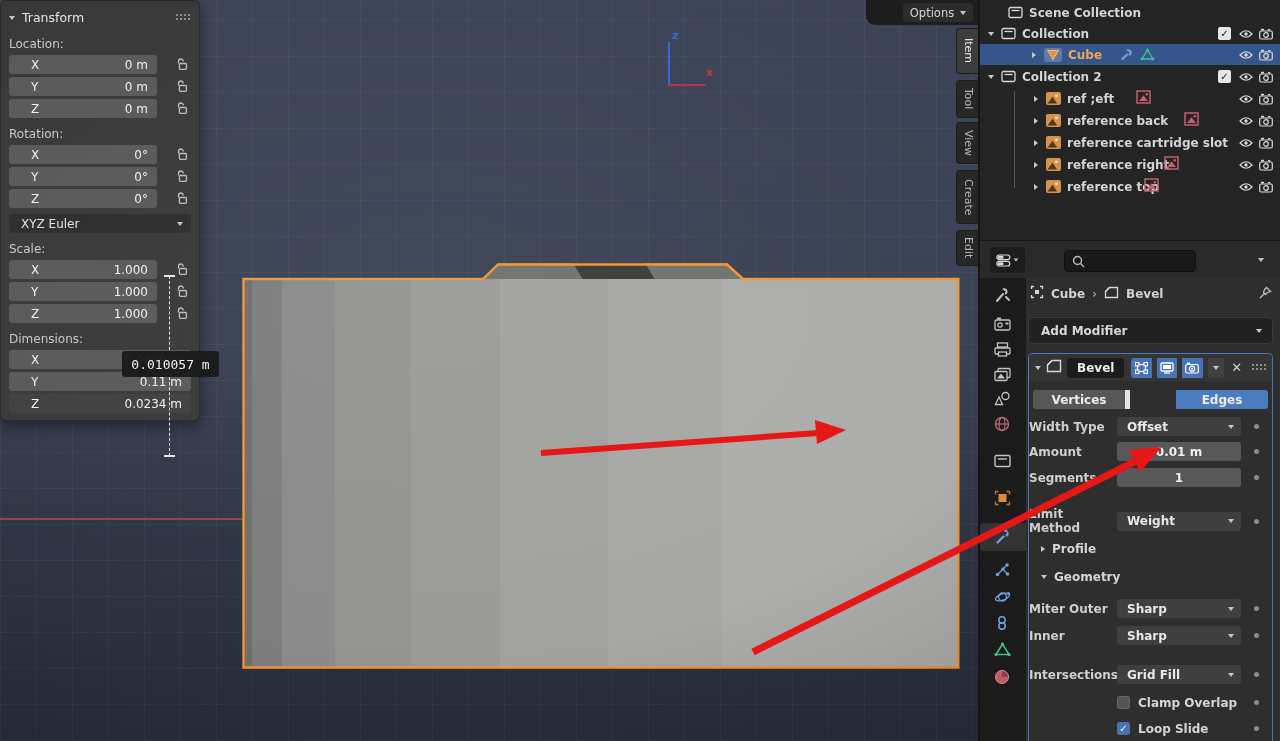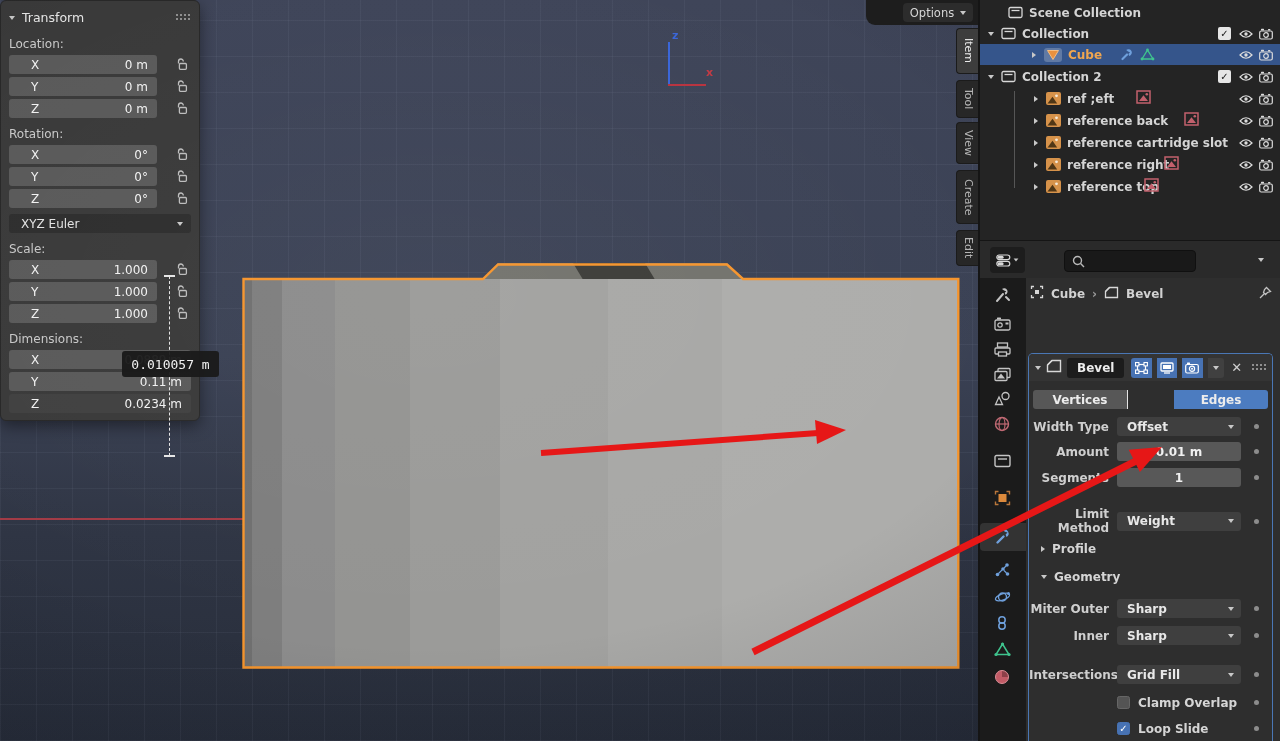--- a/index.html
+++ b/index.html
@@ -130,26 +130,26 @@
   .mod-tgl { width:22px; height:20px; background:#4772b3; display:flex; align-items:center; justify-content:center; }
   .mod-tgl.first { border-radius:3px 0 0 3px; margin-left:2px; }
   .mod-tgl.last { border-radius:0; }
   .mod-dd-btn { width:18px; height:20px; background:#404040; border-radius:0 3px 3px 0;
     display:flex; align-items:center; justify-content:center; }
   #mod-close { color:#cfcfcf; font-size:13px; width:16px; text-align:center; }
 
   #mode-toggle { position:absolute; left:4px; top:36px; width:235px; height:19px; display:flex;
     font-size:12px; color:#ececec; }
   #mode-toggle .half { flex:1; display:flex; align-items:center; justify-content:center; }
-  #tgl-verts { background:#575757; border-radius:3px 0 0 3px; border-right:1px solid #e5e5e5; }
+  #tgl-verts { background:#575757; border-radius:3px 0 0 3px; border-right:5px solid #e5e5e5; }
   #tgl-edges { background:#4c7cc0; border-radius:0 3px 3px 0;margin-left:46px; }
 
   .prow { position:absolute; left:0; width:243px; height:19px; display:grid;
     grid-template-columns:88px 124px 1fr; align-items:center; font-size:12px; }
-  .plabel { text-align:right; padding-right:8px; color:#cfcfcf; }
+  .plabel { text-align:left; padding-right:8px; color:#cfcfcf; }
   .pdd { height:19px; background:#3f3f3f; border-radius:3px; display:flex; align-items:center;
     justify-content:space-between; padding:0 7px 0 10px; color:#e8e8e8; }
   .pfield { height:19px; background:#585858; border-radius:3px; display:flex; align-items:center;
     justify-content:center; color:#f1f1f1; }
   .pdot { width:5px; height:5px; border-radius:50%; background:#8c8c8c; justify-self:center; }
   .subhead { position:absolute; left:12px; display:flex; align-items:center; gap:7px;
     color:#d5d5d5; font-size:12px; height:20px; }
   .pcheck { display:flex; align-items:center; gap:8px; }
   .cbx { width:13px; height:13px; border-radius:2.5px; background:#545454; border:1px solid #666; }
   .cbx.on { background:#4772b3; border-color:#4772b3; color:#fff; font-size:10px; line-height:12px;
@@ -749,20 +749,24 @@
             <path d="M5.5 1.5 L13.5 1.5 L13.5 11.5 L1.5 11.5 L1.5 5.5 Z" fill="none" stroke="#d8d8d8" stroke-width="1.3"></path>
             <line x1="1.5" y1="5.5" x2="5.5" y2="1.5" stroke="#d8d8d8" stroke-width="1.3"></line>
           </svg></span>
       <span>Bevel</span>
     </div>
     <span id="pin-icon" class="abs"><svg width="14" height="14">
           <path d="M8.5 1.5 L12.5 5.5 L9.5 6.5 L7.5 8.5 L5.5 6.5 L6.5 3.5 Z" fill="none" stroke="#c4c4c4" stroke-width="1.3"></path>
           <line x1="6" y1="8" x2="2" y2="12" stroke="#c4c4c4" stroke-width="1.3"></line>
         </svg></span>
 
+    <div id="add-modifier" class="abs">
+      <span>Add Modifier</span>
+      <span class="caret"></span>
+    </div>
 
     <div id="mod-panel" class="abs">
       <div id="mod-head">
         <span class="caret"></span>
         <span><svg width="16" height="14">
               <path d="M6 1.5 L14.5 1.5 L14.5 12.5 L1.5 12.5 L1.5 6 Z" fill="none" stroke="#d8d8d8" stroke-width="1.4"></path>
               <line x1="1.5" y1="6" x2="6" y2="1.5" stroke="#d8d8d8" stroke-width="1.4"></line>
             </svg></span>
         <span id="mod-name">Bevel</span>
         <span class="mod-tgl first">

